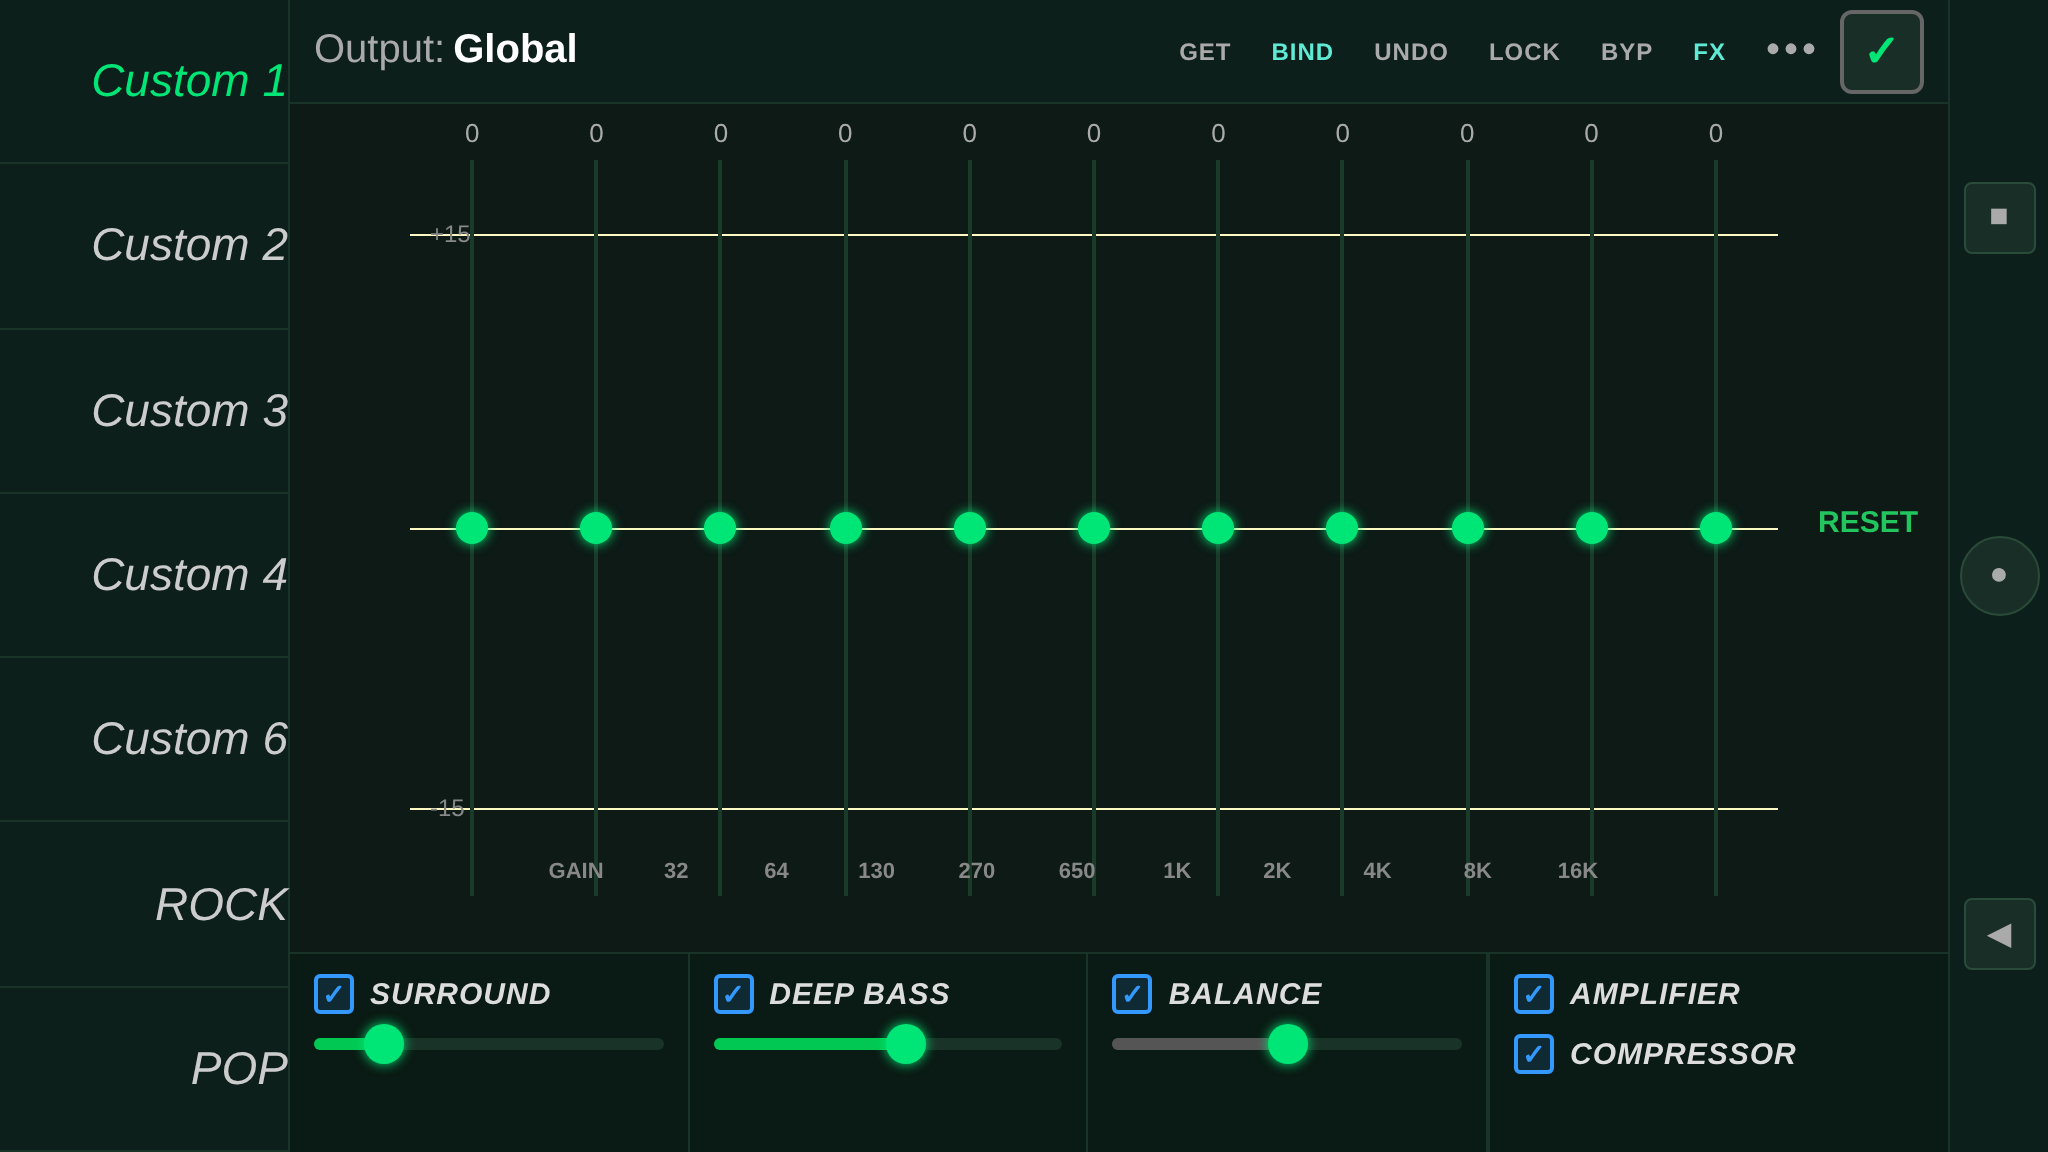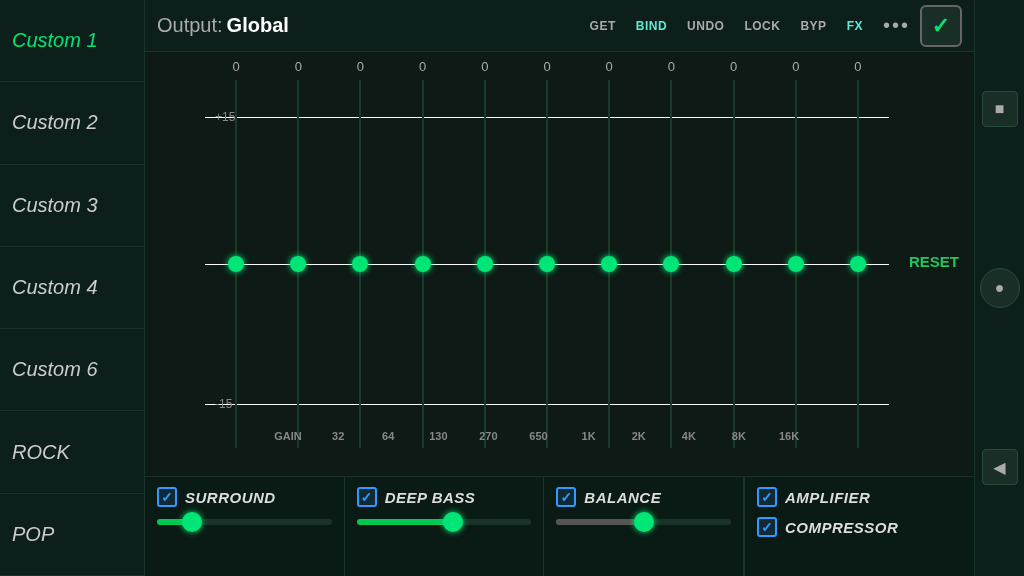--- a/index.html
+++ b/index.html
@@ -20,23 +20,23 @@
       height: 100%;
       background: #0d1f1a;
       border-right: 1px solid #1a3328;
       display: flex;
       flex-direction: column;
     }
     .sidebar-item {
       flex: 1;
       display: flex;
       align-items: center;
-      justify-content: flex-start;
+      justify-content: flex-end;
       padding-left: 12px;
-      font-size: 20px;
+      font-size: 23px;
       font-weight: 500;
       color: #cccccc;
       border-bottom: 1px solid #1a3328;
       cursor: pointer;
       font-style: italic;
     }
     .sidebar-item.active {
       color: #00e676;
     }
 
@@ -137,21 +137,21 @@
       position: relative;
       width: 100%;
       height: calc(100% - 56px);
       margin-top: 0;
     }
     .h-line {
       position: absolute;
       left: 50px;
       right: 75px;
       height: 1px;
-      background: #ffffff;
+      background: #fef9c3;
       text-align: right;
     }
     .h-line-label {
       position: absolute;
       left: 10px;
       font-size: 12px;
       color: #888;
       transform: translateY(-50%);
     }
     #reset-label {

